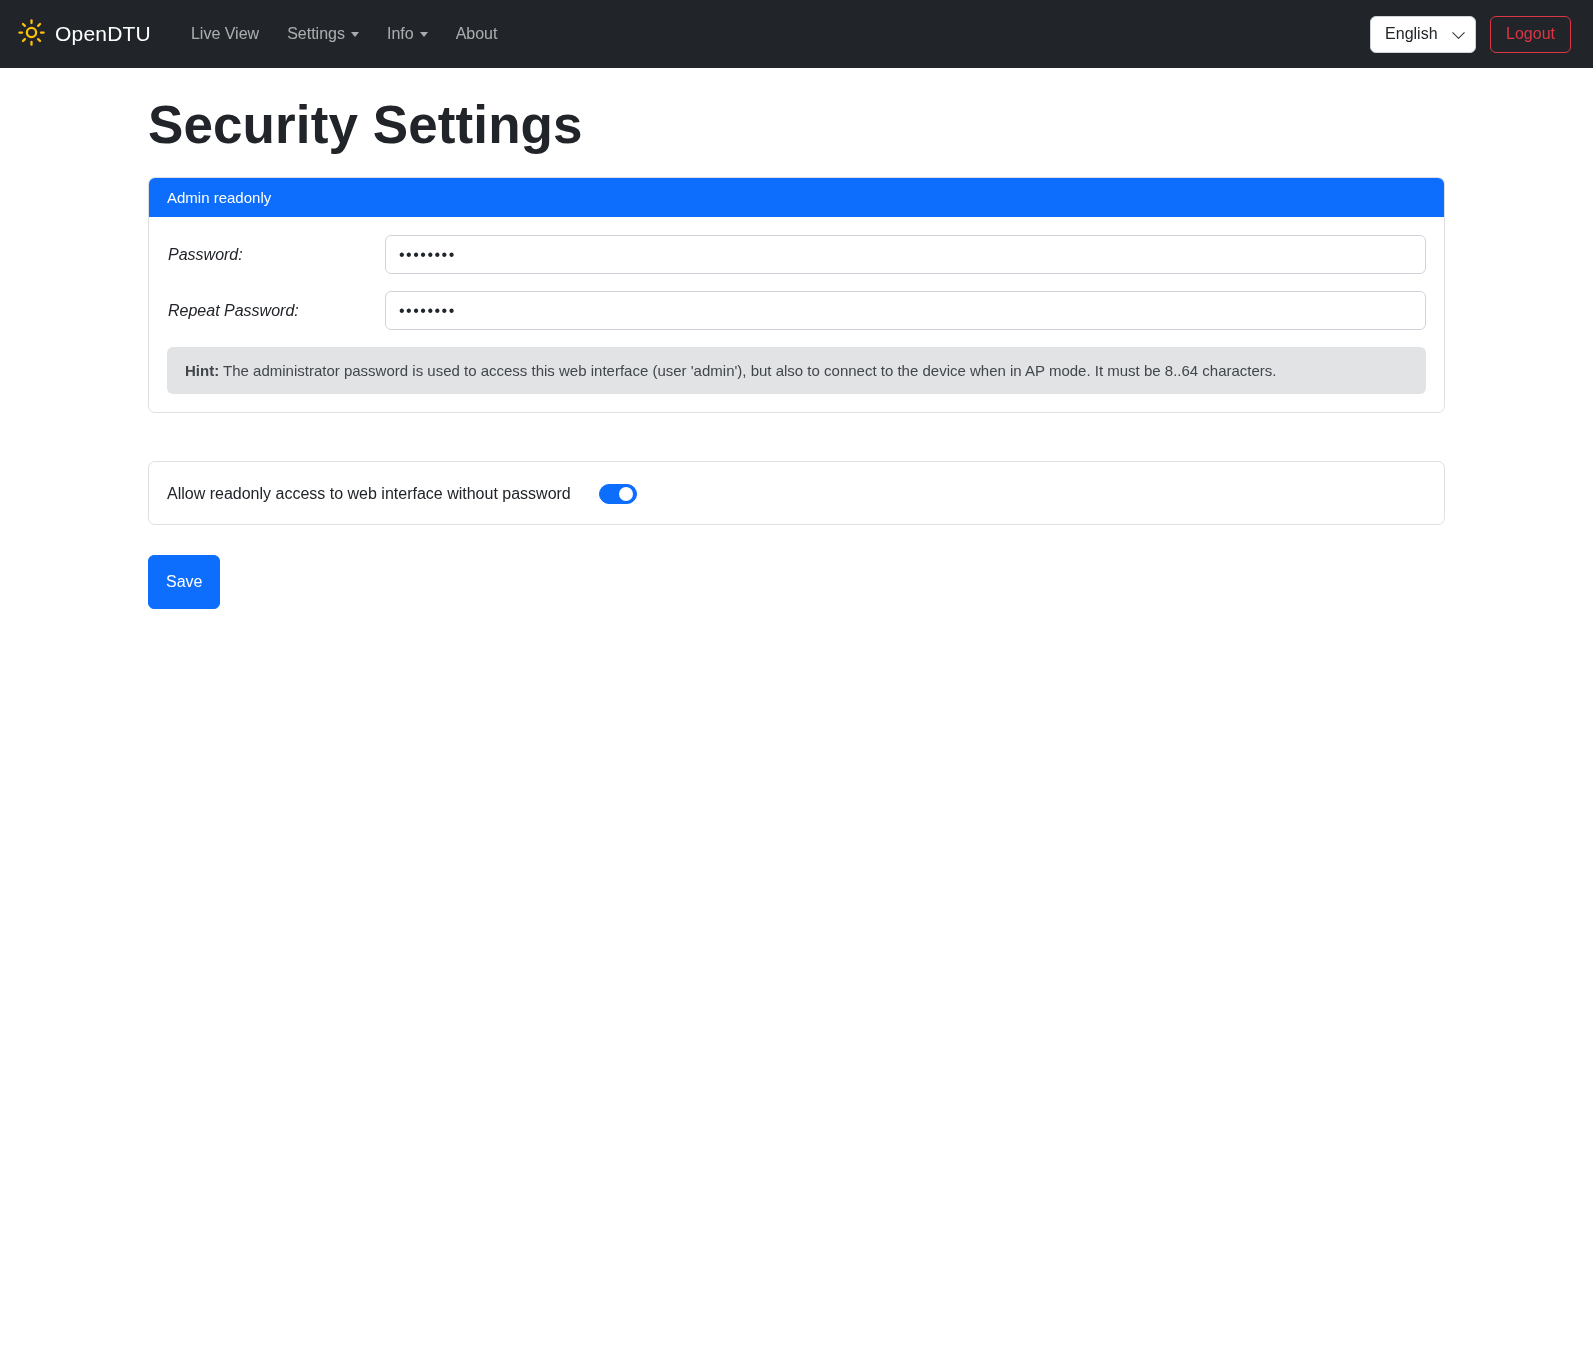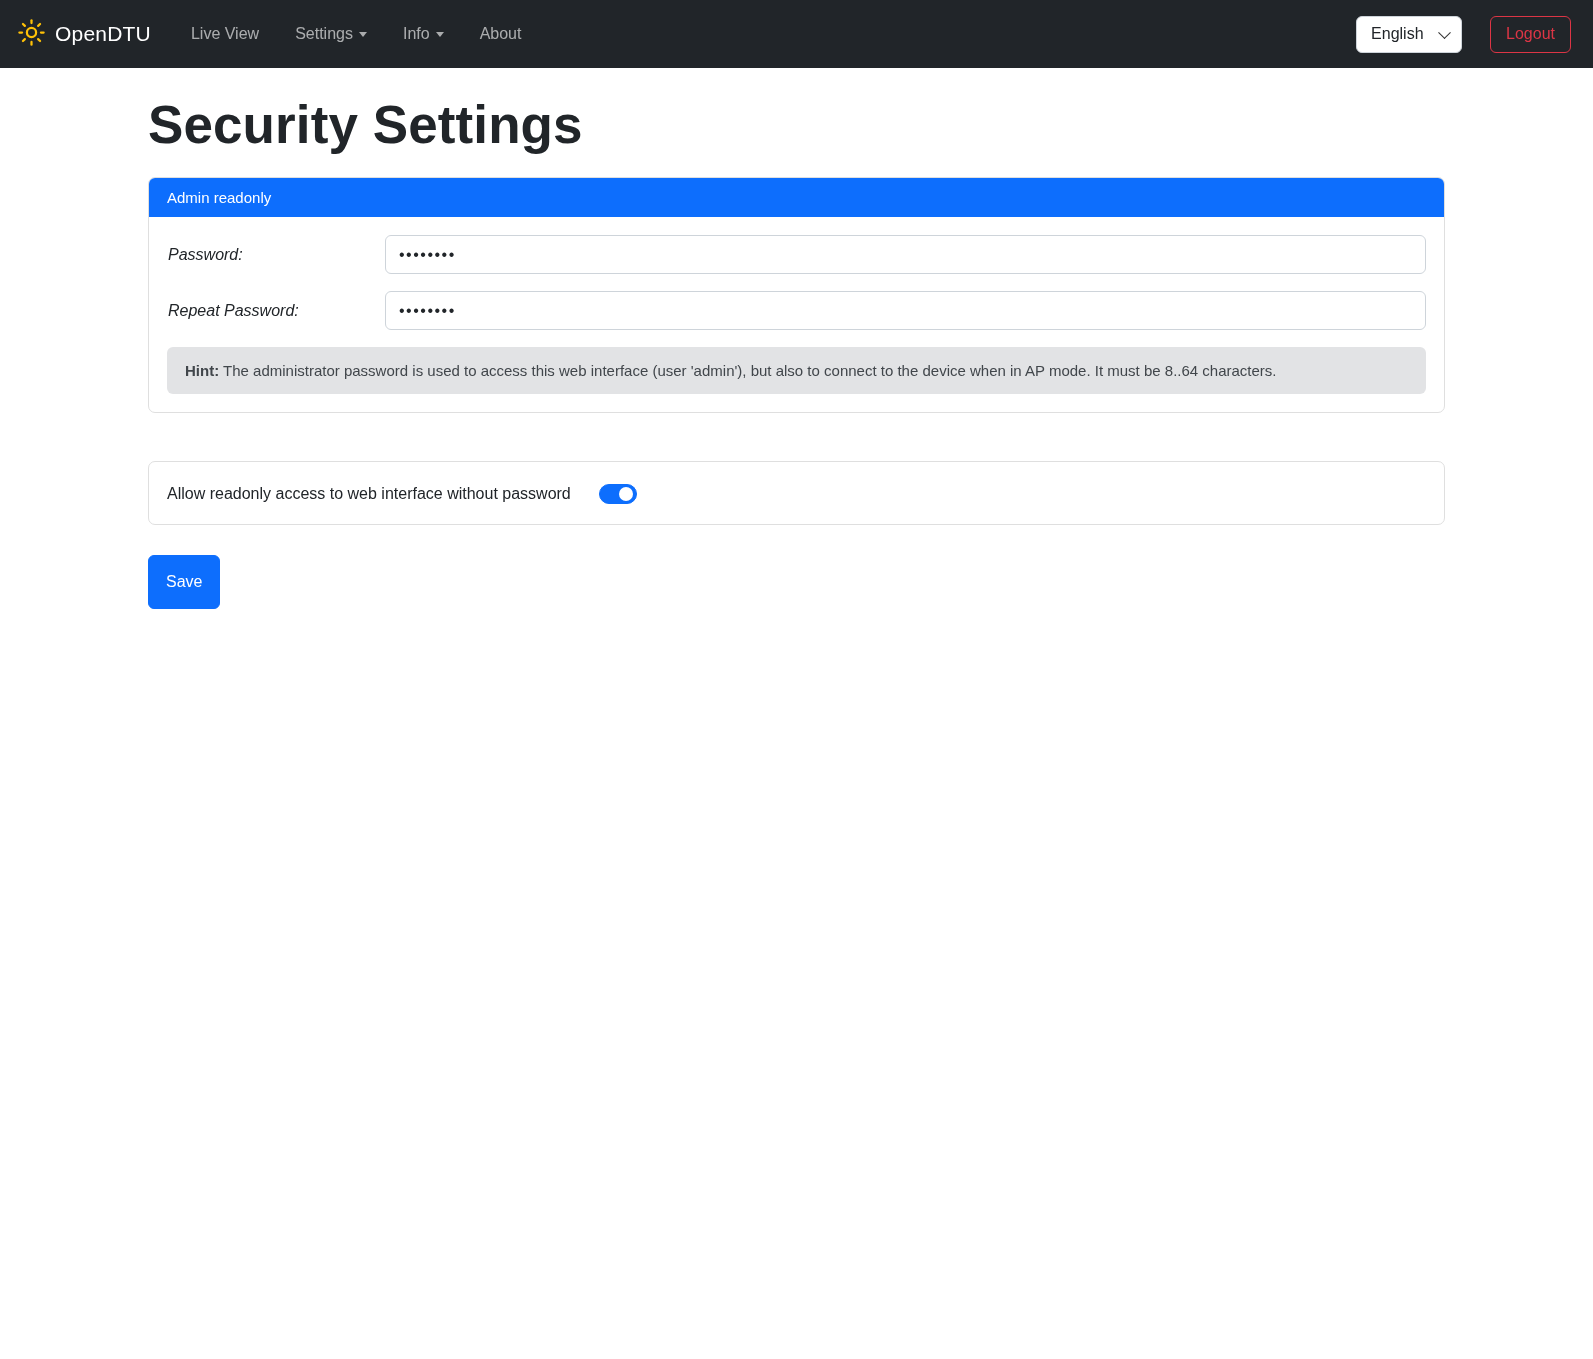--- a/index.html
+++ b/index.html
@@ -29,21 +29,21 @@
   }
   .brand-label {
     color: #ffffff;
     font-size: 21px;
     letter-spacing: .2px;
   }
   .sun-icon { display: block; }
   .nav-links {
     display: flex;
     align-items: center;
-    gap: 8px;
+    gap: 0px;
   }
   .nav-link {
     color: rgba(255,255,255,.62);
     font-size: 16px;
     padding: 8px 14px;
     cursor: pointer;
     white-space: nowrap;
     display: flex;
     align-items: center;
     gap: 5px;
@@ -53,21 +53,21 @@
     border-left: 4.5px solid transparent;
     border-right: 4.5px solid transparent;
     border-top: 5px solid rgba(255,255,255,.62);
     display: inline-block;
     margin-left: 1px;
   }
   .nav-right {
     margin-left: auto;
     display: flex;
     align-items: flex-start;
-    gap: 4px;
+    gap: 14px;
   }
   .lang-select {
     background: #ffffff;
     border: 1px solid #ced4da;
     border-radius: 6px;
     height: 37px;
     min-width: 106px;
     padding: 0 34px 0 14px;
     font-size: 16px;
     color: #212529;
@@ -91,21 +91,20 @@
     color: #dc3545;
     background: transparent;
     border-radius: 6px;
     height: 37px;
     padding: 0 15px;
     font-size: 16px;
     font-family: "Liberation Sans", sans-serif;
     cursor: pointer;
     display: flex;
     align-items: center;
-    margin-left: 24px;
   }
 
   
   .container {
     padding: 0 148px;
   }
   .page-title {
     font-size: 53px;
     font-weight: bold;
     margin: 26px 0 22px 0;

